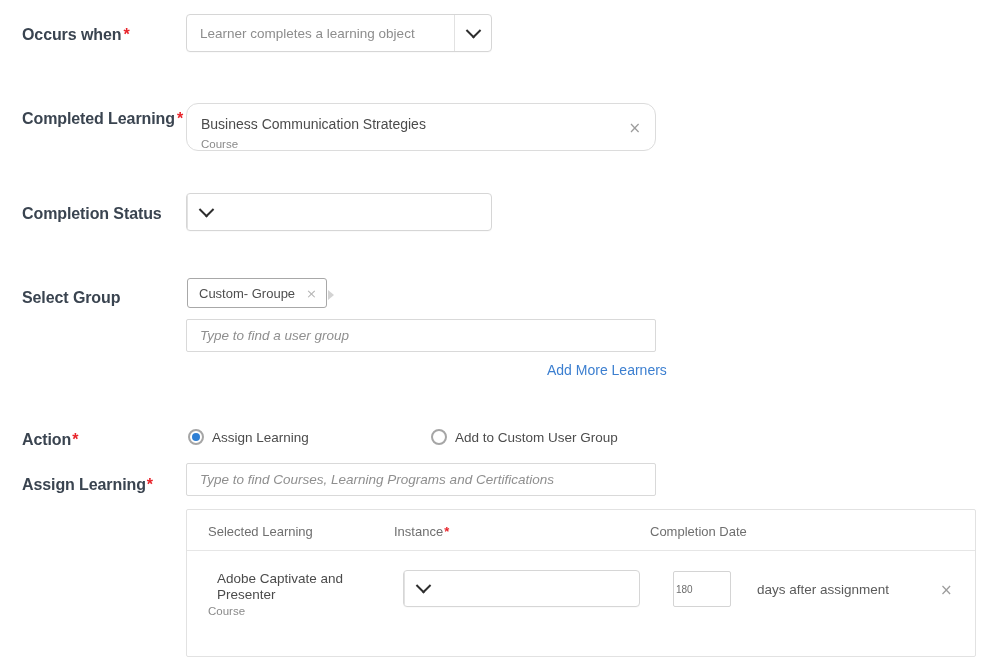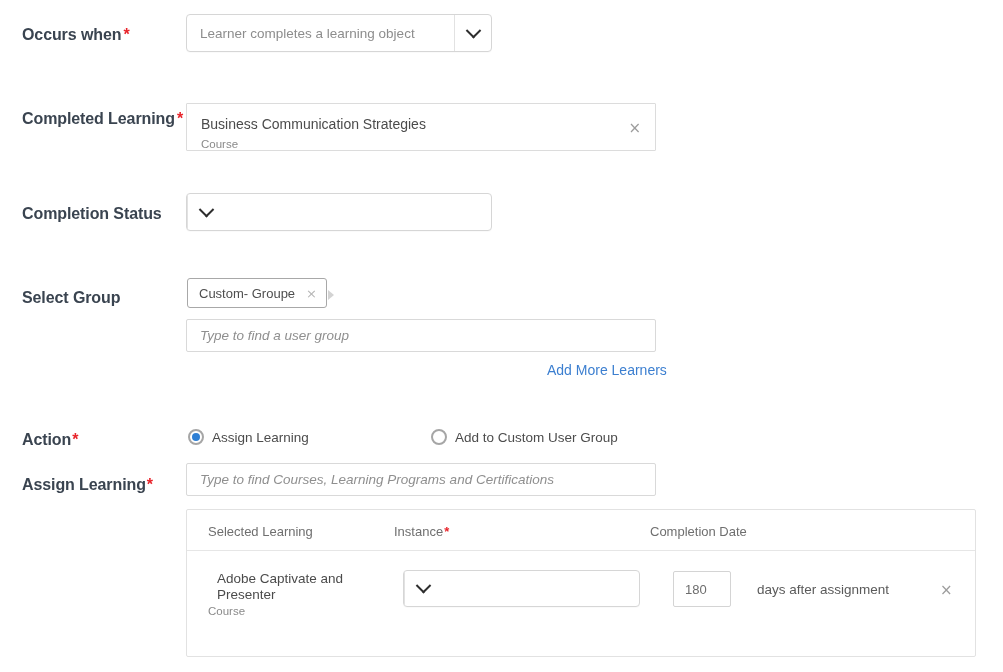--- a/index.html
+++ b/index.html
@@ -93,21 +93,21 @@
     font-size: 13.5px;
     white-space: nowrap;
   }
 
   
   .card-box {
     position: absolute;
     box-sizing: border-box;
     border: 1px solid #dcdcdc;
     background: #fff;
-    border-radius: 1px;
+    border-radius: 12px;
     padding: 12px 14px 11px 14px;
   }
   .card-title {
     font-size: 14px;
     color: #4b4b4b;
     line-height: 17px;
   }
   .card-sub {
     font-size: 11.5px;
     color: #8a8a8a;
@@ -232,22 +232,22 @@
   .num-input {
     position: absolute;
     box-sizing: border-box;
     border: 1px solid #d4d4d4;
     border-radius: 2px;
     background: #fff;
     height: 36px;
     width: 58px;
     display: flex;
     align-items: center;
-    padding-left: 11px;
-    font-size: 13px;
+    padding-left: 2px;
+    font-size: 10px;
     color: #6d6d6d;
   }
   .cell-text {
     position: absolute;
     font-size: 13.5px;
     color: #5a5a5a;
     white-space: nowrap;
   }
   .row-x {
     position: absolute;

